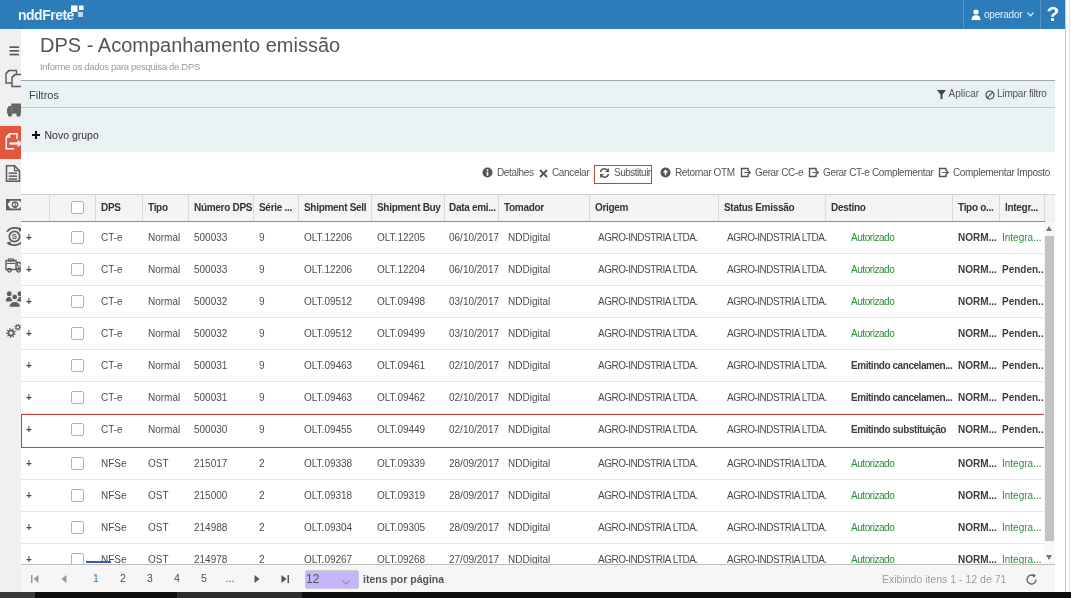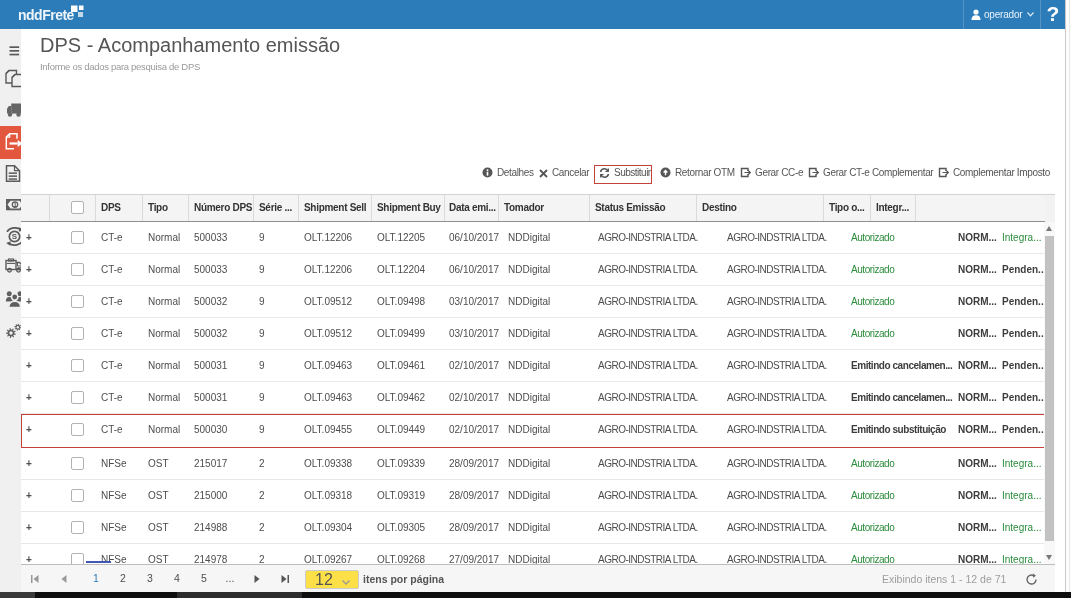--- a/index.html
+++ b/index.html
@@ -61,21 +61,21 @@
 #vscroll { position:absolute; left:1023px; top:193px; width:11px; height:342px; background:#f8f8f8; }
 #vthumb { position:absolute; left:1px; top:14px; width:9px; height:305px; background:#c2c2c2; }
 .tri-up { position:absolute; left:2px; top:4px; width:0; height:0; border-left:3.5px solid transparent; border-right:3.5px solid transparent; border-bottom:5px solid #777; }
 .tri-dn { position:absolute; left:2px; bottom:4px; width:0; height:0; border-left:3.5px solid transparent; border-right:3.5px solid transparent; border-top:5px solid #777; }
 
 
 #footer { position:absolute; left:0; top:535px; width:1034px; height:28px; background:#f6f6f6; border-top:1px solid #bdbdbd; font-size:10.5px; color:#4d4d4d; }
 #footer .pg { position:absolute; top:7px; width:14px; text-align:center; }
 #pgsel { color:#2d7ab9; }
 #footer svg { display:block; margin:2px auto 0; }
-#ddl { position:absolute; left:284px; top:5px; width:54px; height:19px; background:#fde047; border:1px solid #ccc; border-radius:2px; font-size:16px; color:#555; line-height:17px; padding-left:9px; }
+#ddl { position:absolute; left:284px; top:5px; width:54px; height:19px; background:#c4b5fd; border:1px solid #ccc; border-radius:2px; font-size:12px; color:#555; line-height:17px; }
 #itenspp { position:absolute; left:342px; top:8px; color:#555;font-weight:bold; }
 #exibindo { position:absolute; left:861px; top:8px; color:#9d9d9d; }
 #refbtn { position:absolute; left:1004px; top:6px; }
 
 
 #blackbar { position:absolute; left:0; top:591.5px; width:1071px; height:6.5px; background:#0e0e0e; }
 #blackbar .seg { position:absolute; left:177px; top:0; width:125px; height:6.5px; background:#2d2d2d; }
 #blackbar .seg2 { position:absolute; left:0; top:0; width:35px; height:6.5px; background:#3a3a3a; }
 </style>
 </head>
@@ -180,20 +180,39 @@
     <circle cx="11" cy="10" r="1.7" fill="#f0f0f0"></circle>
     <path d="M21.30 4.38 L21.09 5.40 L20.14 5.09 L19.50 6.03 L20.15 6.80 L19.28 7.37 L18.82 6.48 L17.71 6.70 L17.62 7.70 L16.60 7.49 L16.91 6.54 L15.97 5.90 L15.20 6.55 L14.63 5.68 L15.52 5.22 L15.30 4.11 L14.30 4.02 L14.51 3.00 L15.46 3.31 L16.10 2.37 L15.45 1.60 L16.32 1.03 L16.78 1.92 L17.89 1.70 L17.98 0.70 L19.00 0.91 L18.69 1.86 L19.63 2.50 L20.40 1.85 L20.97 2.72 L20.08 3.18 L20.30 4.29 Z" fill="#5f5f5f"></path>
     <circle cx="17.8" cy="4.2" r="1.2" fill="#f0f0f0"></circle>
   </svg>
 </div>
 
 <div id="content">
   <div id="title">DPS - Acompanhamento emissão</div>
   <div id="subtitle">Informe os dados para pesquisa de DPS</div>
 
+  <div id="filters">
+    <div class="hd">
+      <span class="lbl">Filtros</span>
+      <svg width="9" height="9" viewBox="0 0 9 9" style="position:absolute; left:915.5px; top:9px;">
+          <path d="M0 0 L9 0 L5.5 4.5 L5.5 9 L3.5 9 L3.5 4.5 Z" fill="#444"></path>
+        </svg>
+      <span style="position:absolute; left:927.5px; top:7px; font-size:10px; color:#555;">Aplicar</span>
+      <svg width="10" height="10" viewBox="0 0 10 10" style="position:absolute; left:963.5px; top:8.5px;">
+          <circle cx="5" cy="5" r="4" stroke="#444" stroke-width="1.2" fill="none"></circle>
+          <line x1="2.2" y1="7.8" x2="7.8" y2="2.2" stroke="#444" stroke-width="1.2"></line>
+        </svg>
+      <span style="position:absolute; left:976px; top:7px; font-size:10px; color:#555; letter-spacing:-0.2px;">Limpar filtro</span>
+    </div>
+    <svg width="8" height="8" viewBox="0 0 8 8" style="position:absolute; left:11px; top:50px;">
+        <rect x="3" y="0" width="2" height="8" fill="#111"></rect>
+        <rect x="0" y="3" width="8" height="2" fill="#111"></rect>
+      </svg>
+    <div id="novogrupo">Novo grupo</div>
+  </div>
 
   <div id="toolbar">
     <div id="subsbox"></div>
     <span class="titem" style="left:461px;"><svg width="11" height="11" viewBox="0 0 11 11">
           <circle cx="5.5" cy="5.5" r="5" fill="#555"></circle>
           <rect x="4.7" y="2.3" width="1.6" height="1.6" fill="#fff"></rect>
           <rect x="4.7" y="4.7" width="1.6" height="4" fill="#fff"></rect>
         </svg>Detalhes</span>
     <span class="titem" style="left:518px;"><svg width="9" height="9" viewBox="0 0 9 9">
           <path d="M1 1 L8 8 M8 1 L1 8" stroke="#555" stroke-width="1.8"></path>
@@ -228,20 +247,21 @@
           <div class="cb" style="margin-top:6px;"></div>
         </div>
         <div class="c c2">DPS</div>
         <div class="c c3">Tipo</div>
         <div class="c c4">Número DPS</div>
         <div class="c c5">Série ...</div>
         <div class="c c6">Shipment Sell</div>
         <div class="c c7">Shipment Buy</div>
         <div class="c c8">Data emi...</div>
         <div class="c c9">Tomador</div>
+        <div class="c c10">Origem</div>
         <div class="c c12">Status Emissão</div>
         <div class="c c11">Destino</div>
         <div class="c c13">Tipo o...</div>
         <div class="c c14">Integr...</div>
       </div>
       <div class="row">
         <div class="c c0 plus">+</div>
         <div class="c c1">
           <div class="cb"></div>
         </div>

